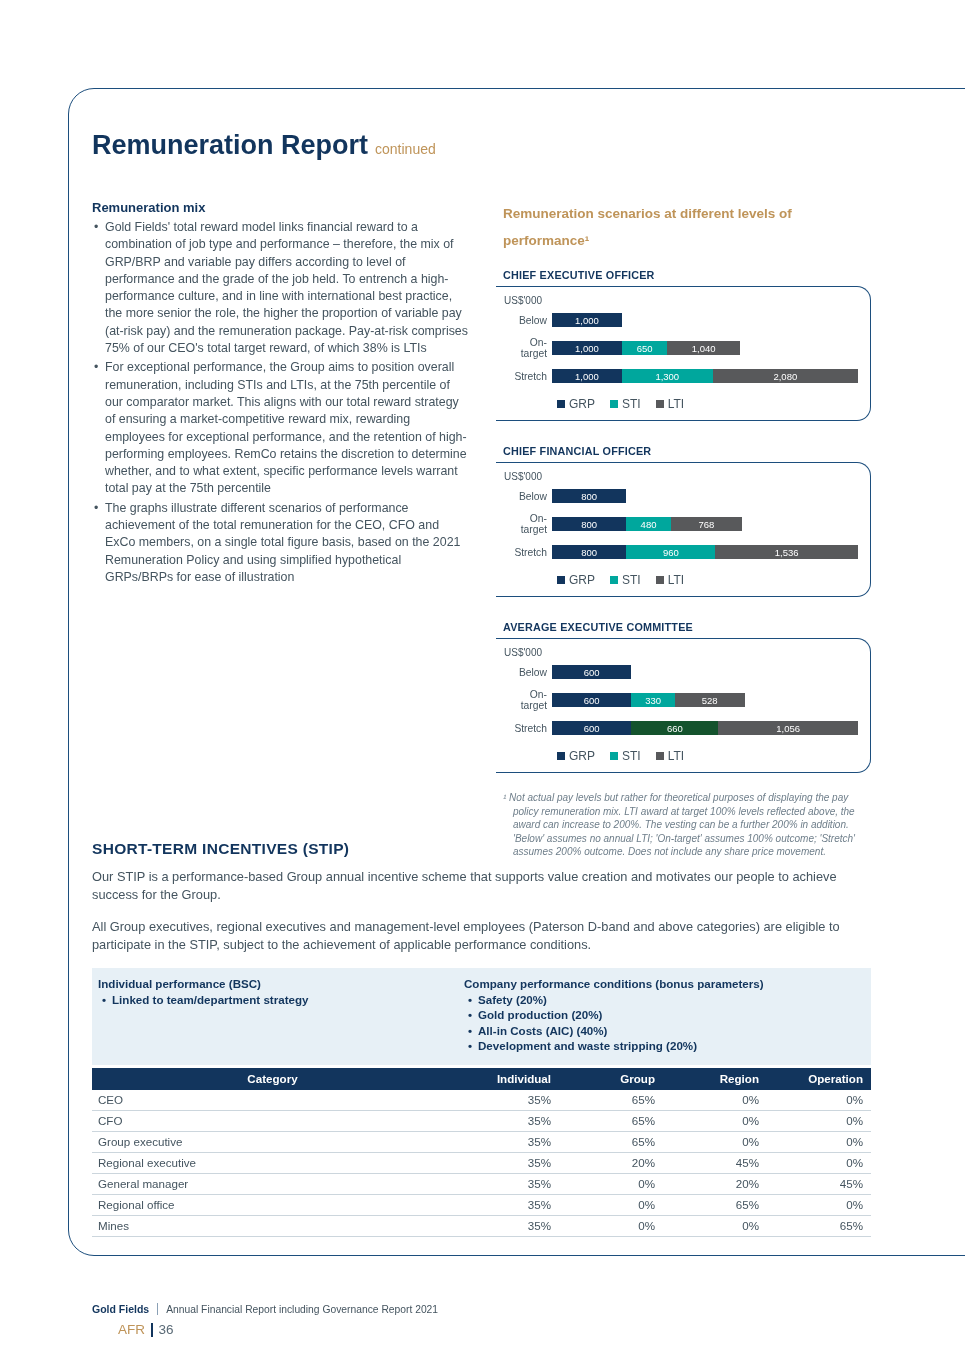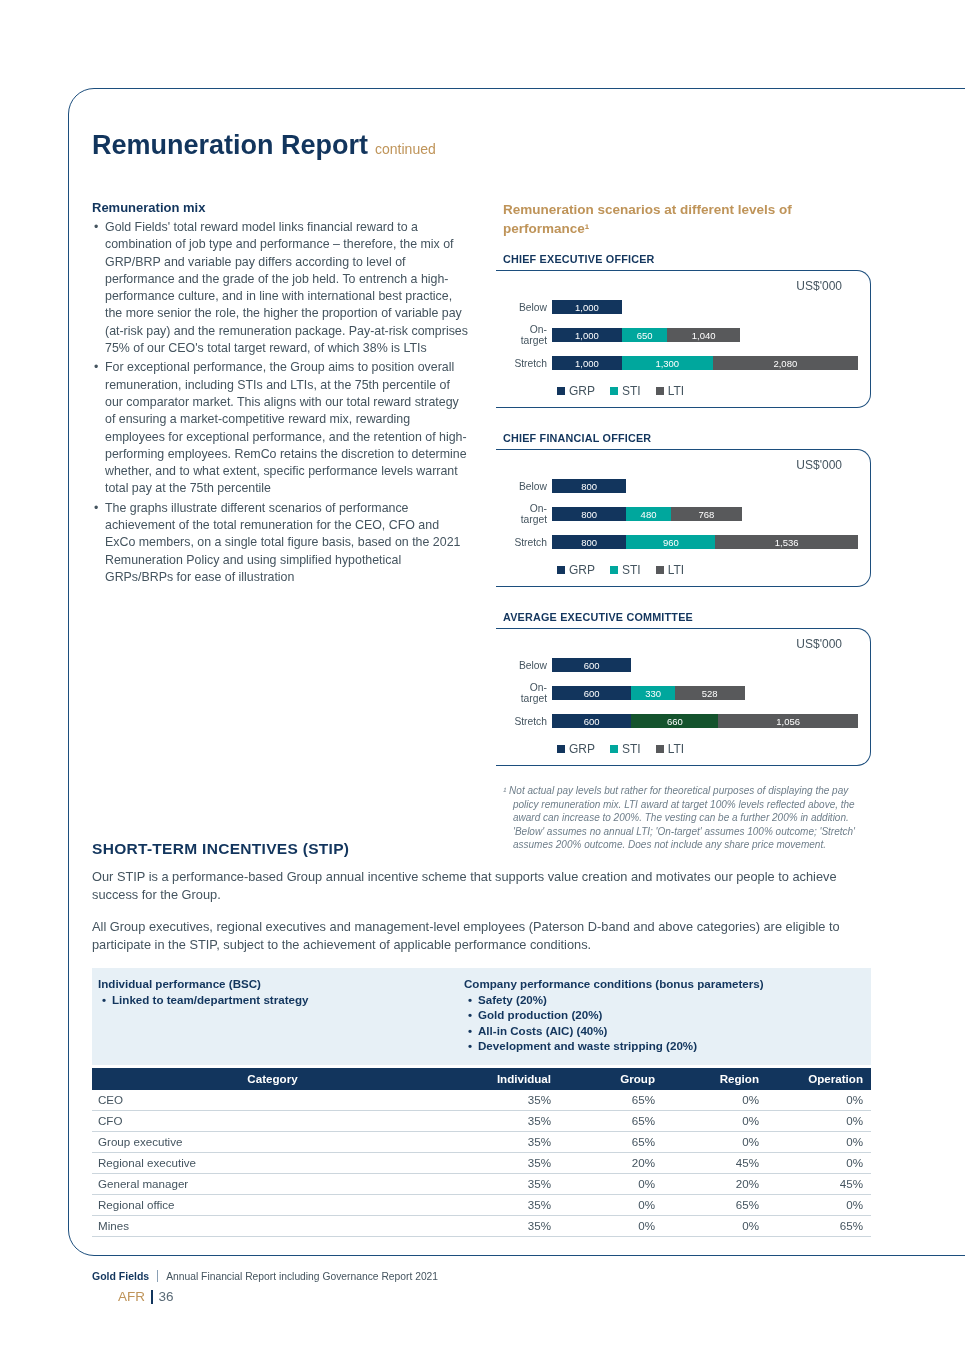--- a/index.html
+++ b/index.html
@@ -21,28 +21,28 @@
 
   
   .left-col { position:absolute; left:92px; top:200px; width:378px; }
   .left-col h3 { font-size:13px; color:#12355d; margin:0 0 4px; }
   .bullets { margin:0; padding:0; list-style:none; font-size:12.4px; line-height:17.3px; }
   .bullets li { padding-left:13px; position:relative; margin-bottom:2px; }
   .bullets li::before { content:"\2022"; position:absolute; left:2px; }
 
   
   .right-col { position:absolute; left:503px; top:200px; width:368px; }
-  .scen-heading { font-size:13.5px; font-weight:bold; color:#bf9459; line-height:19px; margin:0 0 15px; }
+  .scen-heading { font-size:13.5px; font-weight:bold; color:#bf9459; line-height:27px; margin:0 0 15px; }
   .chart-block { margin-bottom:24px; }
   .chart-title { font-size:10.8px; font-weight:bold; color:#12355d; letter-spacing:0.2px; margin:0 0 5px; }
   .chart-box {
     border:1px solid #1c4e7d; border-left:none; border-radius:0 14px 14px 0;
     padding:8px 12px 9px 8px; margin-left:-7px; width:375px;
   }
-  .axis-label { font-size:12px; color:#44545f; margin:0 16px 7px;text-align:right; }
+  .axis-label { font-size:10px; color:#44545f; margin:0 0 7px; }
   .chart-row { display:flex; align-items:center; margin-bottom:14px; height:14px; }
   .chart-row-label { width:48px; text-align:right; font-size:10.3px; color:#44545f; padding-right:5px; flex:none; }
   .bar-track { flex:1; display:flex; height:14px; }
   .bar-seg {
     height:14px; color:#ffffff; font-size:9.5px;
     display:flex; align-items:center; justify-content:center; overflow:hidden; white-space:nowrap;
   }
   .chart-legend { display:flex; gap:15px; margin-left:53px; margin-top:1px; }
   .legend-item { display:flex; align-items:center; gap:4px; font-size:12px; color:#44545f; }
   .legend-swatch { width:8px; height:8px; flex:none; }
@@ -69,21 +69,21 @@
     text-align:right; padding:4px 8px 5px 0;
   }
   .stip-table th.cat { text-align:center; padding-left:6px; }
   .stip-table td {
     font-size:11.6px; color:#44545f; text-align:right;
     padding:3px 8px 4px 0; border-bottom:1px solid #ccd6dd;
   }
   .stip-table td.cat { text-align:left; padding-left:6px; }
 
   
-  .page-footer { position:absolute; left:92px; top:1270px; }
+  .page-footer { position:absolute; left:92px; top:1303px; }
   .footer-line1 { display:flex; align-items:center; gap:8px; }
   .brand { font-weight:bold; color:#12355d; font-size:10.5px; }
   .fdiv1 { width:1px; height:12px; background:#8aa0b5; }
   .report-name { color:#44545f; font-size:10.3px; }
   .footer-line2 { margin-top:7px; margin-left:26px; display:flex; align-items:center; gap:6px; }
   .afr { color:#bf9459; font-size:13.5px; }
   .fdiv2 { width:1.5px; height:14px; background:#12355d; }
   .page-num { color:#5a6a76; font-size:13.5px; }
 </style>
 </head>

